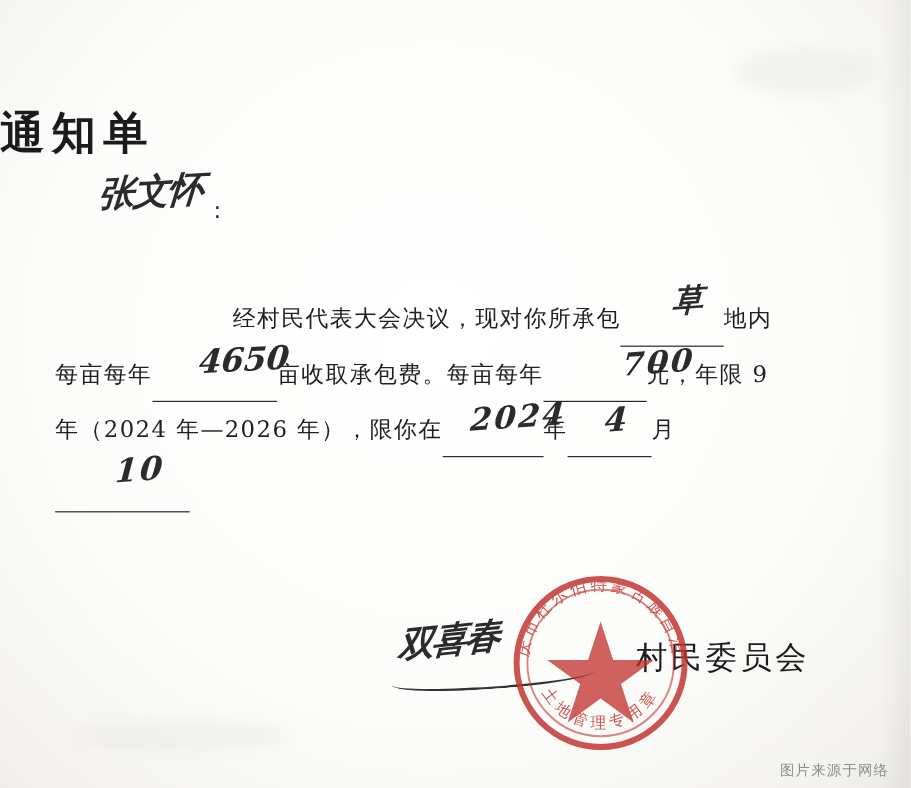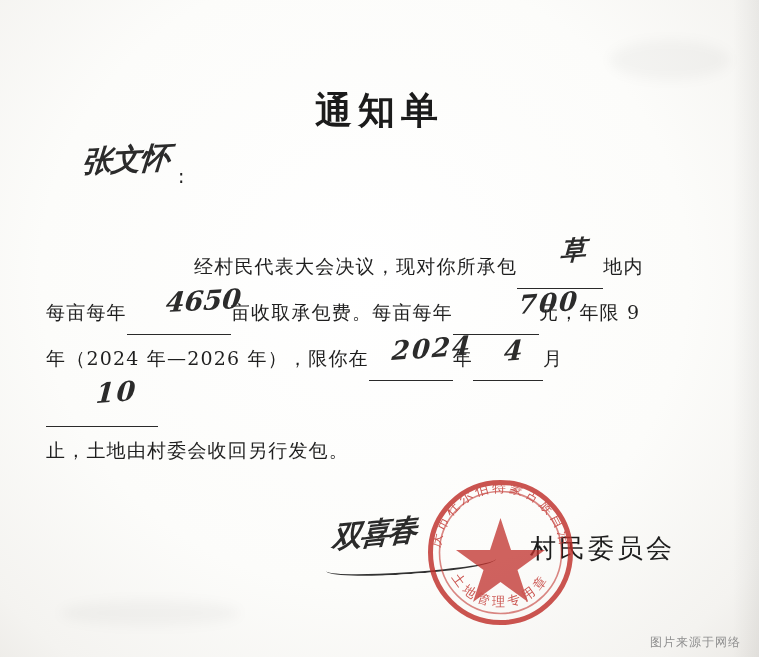--- a/index.html
+++ b/index.html
@@ -30,21 +30,21 @@
     width: 26px;
     background: linear-gradient(to right, rgba(0,0,0,0.0), rgba(0,0,0,0.05));
     pointer-events: none;
   }
 
   .doc-title {
     position: absolute;
     top: 86px;
     left: 0;
     width: 100%;
-    text-align: center;
+    text-align: left;
     font-family: "DejaVu Serif", serif;
     font-size: 37px;
     font-weight: 700;
     letter-spacing: 6px;
     color: #1b1b1b;
   }
 
   
   .body-text {
     position: absolute;
@@ -226,23 +226,20 @@
     </div>
 
     <div class="line">
       <span>年（2024 年—2026 年），限你在</span><span class="blank b-year"></span><span>年</span><span class="blank b-month"></span><span>月</span>
     </div>
 
     <div class="line">
       <span class="blank b-day"></span>
     </div>
 
-    <div class="line">
-      <span>止，土地由村委会收回另行发包。</span>
-    </div>
 
   </div>
 
   <div class="hand hand-crop">草</div>
   <div class="hand hand-mu">4650</div>
   <div class="hand hand-price">700</div>
   <div class="hand hand-year">2024</div>
   <div class="hand hand-month">4</div>
   <div class="hand hand-day">10</div>
 

